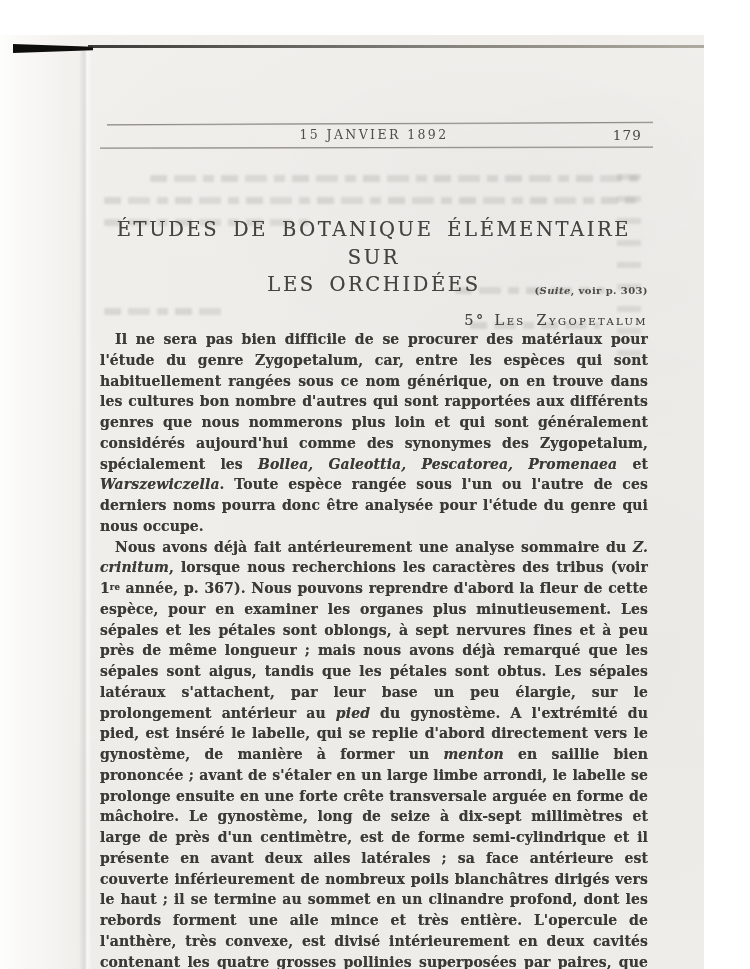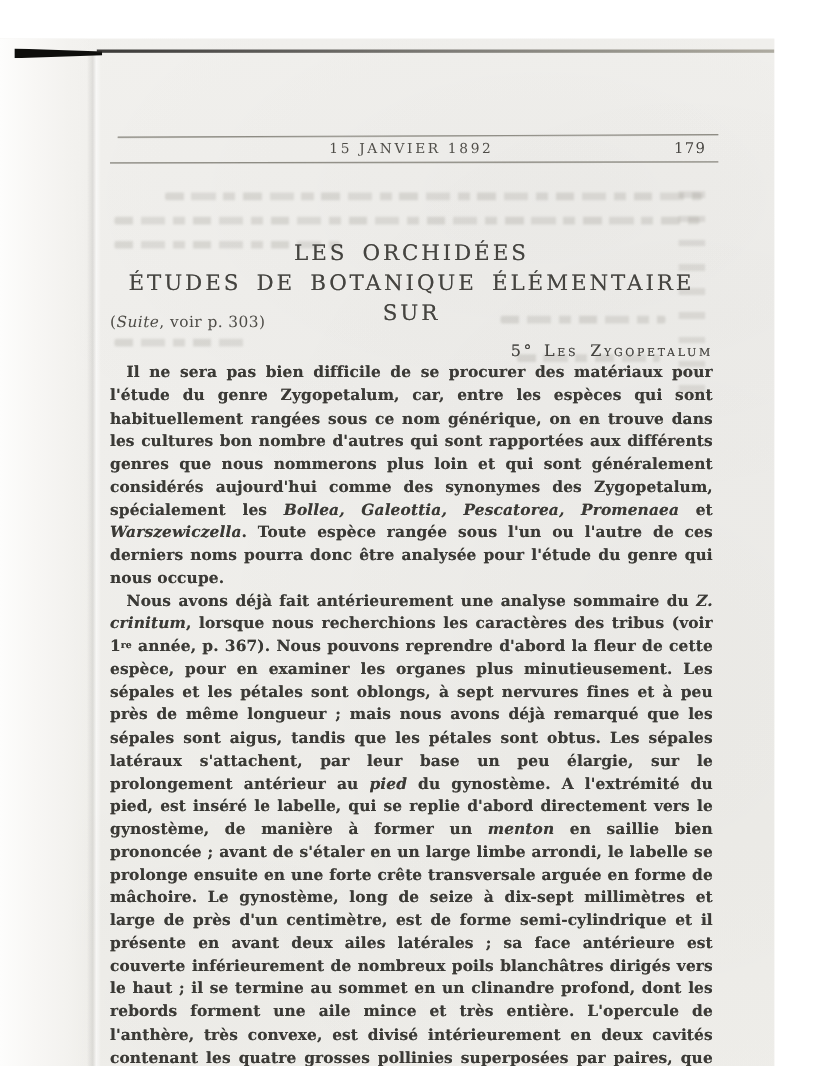--- a/index.html
+++ b/index.html
@@ -46,22 +46,22 @@
   .rule-bottom { left: 100px; width: 553px; top: 112px; transform: rotate(-0.1deg); }
   .header-row { position: absolute; left: 100px; width: 548px; top: 92px; height: 18px; }
   .header-date { position: absolute; left: 0; right: 0; text-align: center;
     font-size: 12.5px; letter-spacing: 2.4px; color: #504e49; }
   .header-pagenum { position: absolute; right: 6px; top: 0;
     font-size: 13.5px; letter-spacing: 1.2px; color: #4a4844; }
   
   .article-title { position: absolute; left: 100px; width: 548px; top: 181px; text-align: center;
     font-size: 19.5px; line-height: 27.5px; letter-spacing: 2.6px; word-spacing: 5px;
     color: #454440; font-weight: normal; text-shadow: 0 0 0.6px rgba(69,68,64,0.6); }
-  .article-subtitle { position: absolute; left: 100px; width: 548px; top: 250px; text-align: left;
-    font-size: 14px; letter-spacing: 0.4px; color: #4d4b46; }
+  .article-subtitle { position: absolute; left: 100px; width: 548px; top: 250px; text-align: right;
+    font-size: 10px; letter-spacing: 0.4px; color: #4d4b46; font-weight: bold; }
   .section-heading { position: absolute; left: 100px; width: 548px; top: 277px; text-align: right;
     font-size: 14.5px; letter-spacing: 2.4px; word-spacing: 4px; color: #454440;
     text-shadow: 0 0 0.5px rgba(69,68,64,0.55); }
   .section-number { margin-right: 9px; }
   .sc { font-variant: small-caps; }
   
   .body-text { position: absolute; left: 100px; width: 548px; top: 294px;
     font-size: 14px; line-height: 20.75px; text-align: justify; color: #3b3a36;
     text-shadow: 0 0 0.55px rgba(59,58,54,0.65); letter-spacing: 0.1px; font-weight: bold; }
   .body-text p { margin: 0; text-indent: 15px; }
@@ -88,22 +88,22 @@
   <div class="ghost-col"></div>
 
   <div class="rule rule-top"></div>
   <div class="header-row">
     <span class="header-date">15 JANVIER 1892</span>
     <span class="header-pagenum">179</span>
   </div>
   <div class="rule rule-bottom"></div>
 
   <div class="article-title">
+    <div>ÉTUDES DE BOTANIQUE ÉLÉMENTAIRE SUR</div>
     <div>LES ORCHIDÉES</div>
-    <div>ÉTUDES DE BOTANIQUE ÉLÉMENTAIRE SUR</div>
   </div>
   <div class="article-subtitle"><span>(</span><span class="it">Suite</span><span>, voir p. 303)</span></div>
   <div class="section-heading">
     <span class="section-number">5°</span><span class="sc">Les Zygopetalum</span>
   </div>
 
   <div class="body-text">
     <p><span>Il ne sera pas bien difficile de se procurer des matériaux pour l'étude du genre Zygopetalum, car, entre les espèces qui sont habituellement rangées sous ce nom générique, on en trouve dans les cultures bon nombre d'autres qui sont rapportées aux différents genres que nous nommerons plus loin et qui sont généralement considérés aujourd'hui comme des synonymes des Zygopetalum, spécialement les </span><span class="it">Bollea, Galeottia, Pescatorea, Promenaea</span><span> et </span><span class="it">Warszewiczella</span><span>. Toute espèce rangée sous l'un ou l'autre de ces derniers noms pourra donc être analysée pour l'étude du genre qui nous occupe.</span></p>
     <p><span>Nous avons déjà fait antérieurement une analyse sommaire du </span><span class="it">Z. crinitum</span><span>, lorsque nous recherchions les caractères des tribus (voir 1</span><sup>re</sup><span> année, p. 367). Nous pouvons reprendre d'abord la fleur de cette espèce, pour en examiner les organes plus minutieusement. Les sépales et les pétales sont oblongs, à sept nervures fines et à peu près de même longueur ; mais nous avons déjà remarqué que les sépales sont aigus, tandis que les pétales sont obtus. Les sépales latéraux s'attachent, par leur base un peu élargie, sur le prolongement antérieur au </span><span class="it">pied</span><span> du gynostème. A l'extrémité du pied, est inséré le labelle, qui se replie d'abord directement vers le gynostème, de manière à former un </span><span class="it">menton</span><span> en saillie bien prononcée ; avant de s'étaler en un large limbe arrondi, le labelle se prolonge ensuite en une forte crête transversale arguée en forme de mâchoire. Le gynostème, long de seize à dix-sept millimètres et large de près d'un centimètre, est de forme semi-cylindrique et il présente en avant deux ailes latérales ; sa face antérieure est couverte inférieurement de nombreux poils blanchâtres dirigés vers le haut ; il se termine au sommet en un clinandre profond, dont les rebords forment une aile mince et très entière. L'opercule de l'anthère, très convexe, est divisé intérieurement en deux cavités contenant les quatre grosses pollinies superposées par paires, que nous avons déjà décrites.</span></p>
   </div>

